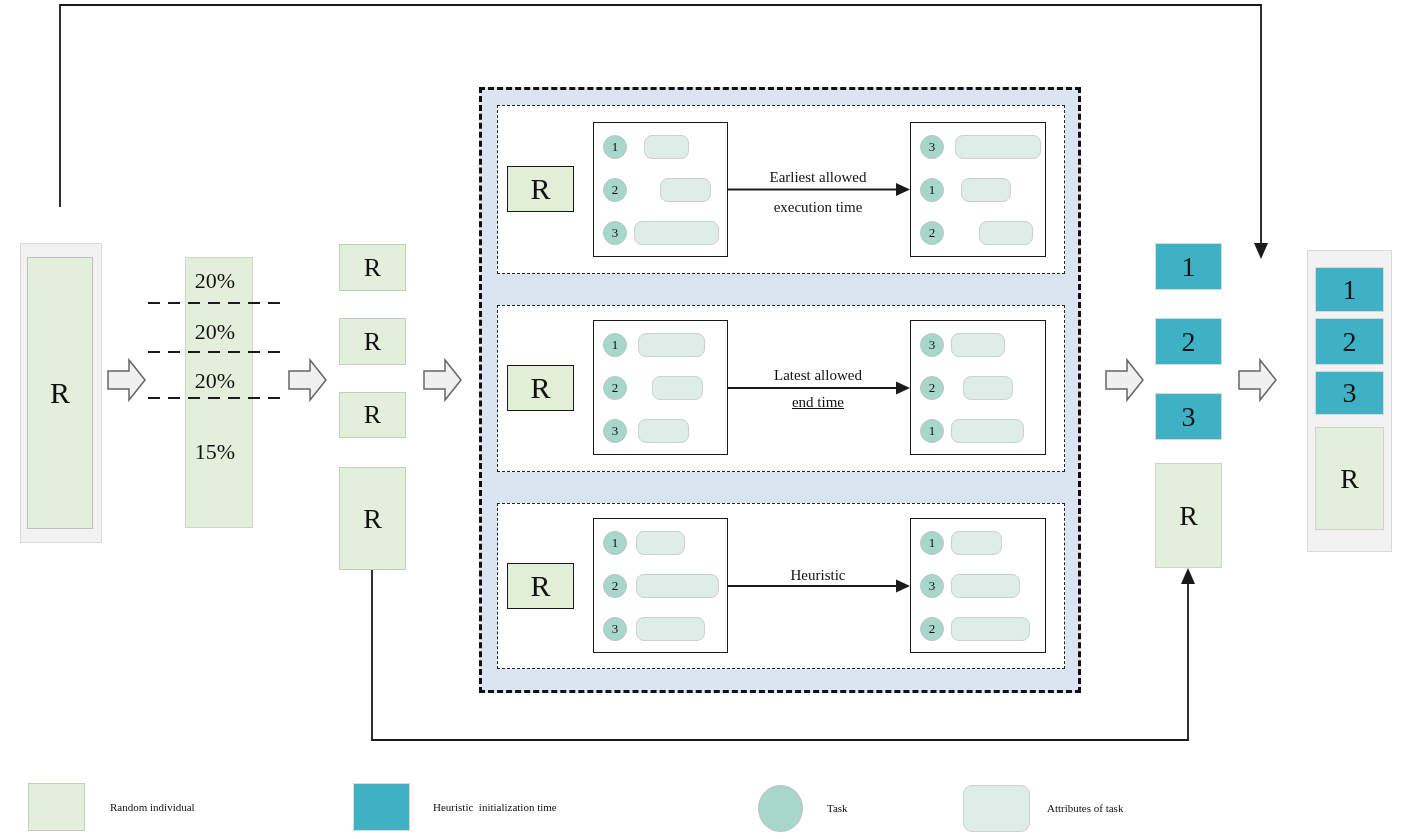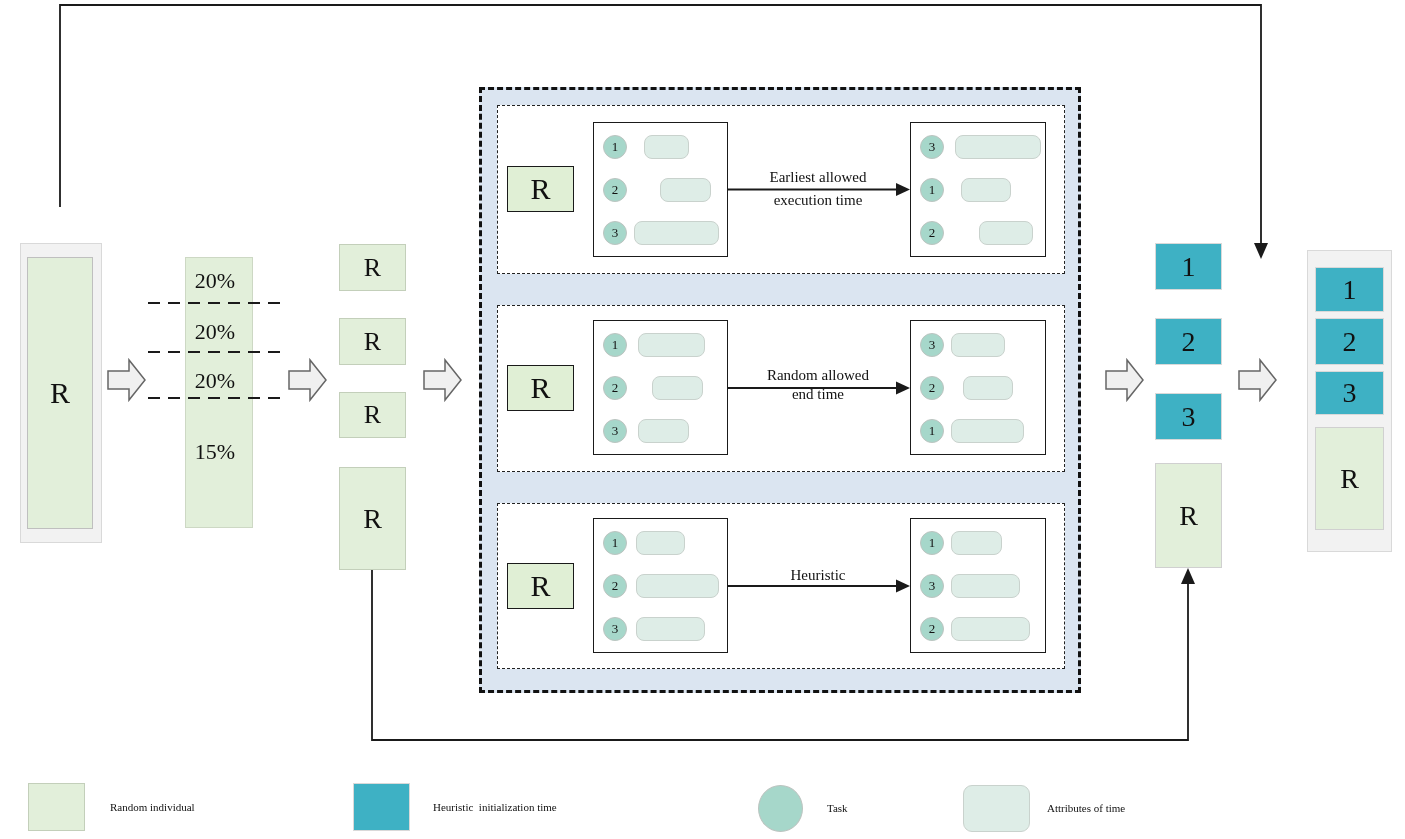--- a/index.html
+++ b/index.html
@@ -113,21 +113,21 @@
       <span class="tcircle">2</span>
       <span class="tattr" style="left:66px;width:51px"></span>
     </div>
     <div class="trow" style="top:98px;">
       <span class="tcircle">3</span>
       <span class="tattr" style="left:40px;width:85px"></span>
     </div>
   </div>
   <div class="rule-label" style="top:168px;">
     <div>Earliest allowed</div>
-    <div style="margin-top:4px;">execution time</div>
+    <div style="margin-top:11px;">execution time</div>
   </div>
   <div class="taskbox" style="left:910px;top:122px;width:136px;">
     <div class="trow" style="top:12px;">
       <span class="tcircle">3</span>
       <span class="tattr" style="left:44px;width:86px"></span>
     </div>
     <div class="trow" style="top:55px;">
       <span class="tcircle">1</span>
       <span class="tattr" style="left:50px;width:50px"></span>
     </div>
@@ -149,22 +149,22 @@
     <div class="trow" style="top:55px;">
       <span class="tcircle">2</span>
       <span class="tattr" style="left:58px;width:51px"></span>
     </div>
     <div class="trow" style="top:98px;">
       <span class="tcircle">3</span>
       <span class="tattr" style="left:44px;width:51px"></span>
     </div>
   </div>
   <div class="rule-label" style="top:366px;">
-    <div>Random allowed</div>
-    <div style="margin-top:0;">end time</div>
+    <div>Latest allowed</div>
+    <div style="margin-top:8px;text-decoration:underline;">end time</div>
   </div>
   <div class="taskbox" style="left:910px;top:320px;width:136px;">
     <div class="trow" style="top:12px;">
       <span class="tcircle">3</span>
       <span class="tattr" style="left:40px;width:54px"></span>
     </div>
     <div class="trow" style="top:55px;">
       <span class="tcircle">2</span>
       <span class="tattr" style="left:52px;width:50px"></span>
     </div>
@@ -240,15 +240,15 @@
   <div class="legend-swatch" style="left:28px;top:783px;width:57px;height:48px;background:#e2efda;border:1px solid #c3cfba;"></div>
   <div class="legend-label" style="left:110px;top:783px;">Random individual</div>
 
   <div class="legend-swatch" style="left:353px;top:783px;width:57px;height:48px;background:#3eb1c4;border:1px solid #d9d9d9;"></div>
   <div class="legend-label" style="left:433px;top:783px;">Heuristic  initialization time</div>
 
   <div class="legend-swatch" style="left:758px;top:785px;width:45px;height:47px;border-radius:50%;background:#a6d7ca;border:1px solid #bcc4c0;"></div>
   <div class="legend-label" style="left:827px;top:784px;">Task</div>
 
   <div class="legend-swatch" style="left:963px;top:785px;width:67px;height:47px;border-radius:9px;background:#deede7;border:1px solid #c9d2cd;"></div>
-  <div class="legend-label" style="left:1047px;top:784px;">Attributes of time</div>
+  <div class="legend-label" style="left:1047px;top:784px;">Attributes of task</div>
 
 </div>
 
 </body></html>

